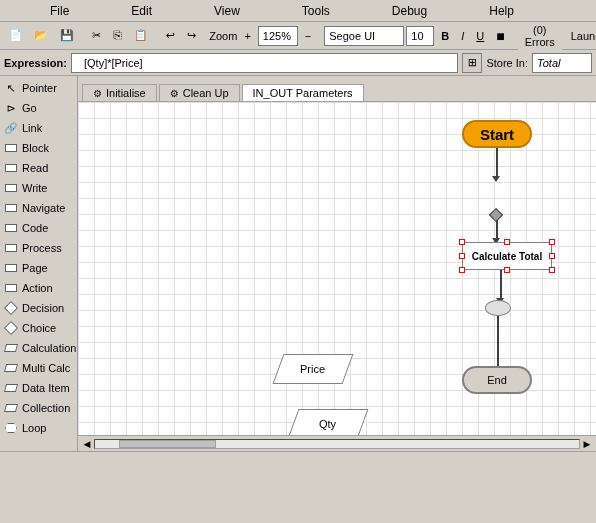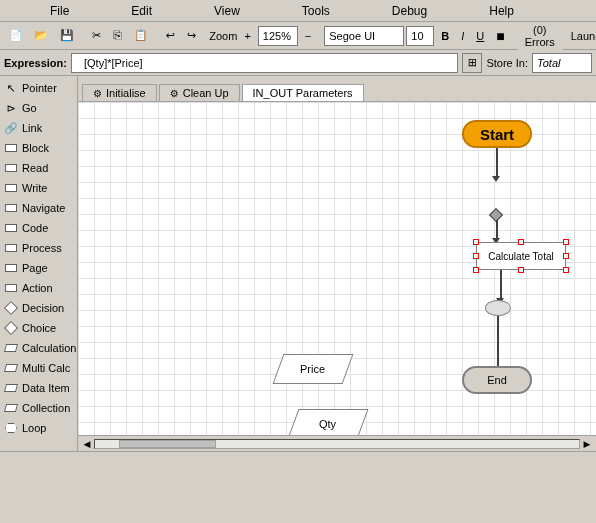--- a/index.html
+++ b/index.html
@@ -353,21 +353,21 @@
 
       <div style="position:absolute;left:418px;top:46px;width:2px;height:30px;background:#404040;"></div>
 
       <div style="position:absolute;left:414px;top:74px;border-left:4px solid transparent;border-right:4px solid transparent;border-top:6px solid #404040;"></div>
 
       <div class="shape-small-diamond" style="left:413px;top:108px;"></div>
 
       <div style="position:absolute;left:418px;top:118px;width:2px;height:20px;background:#404040;"></div>
       <div style="position:absolute;left:414px;top:136px;border-left:4px solid transparent;border-right:4px solid transparent;border-top:6px solid #404040;"></div>
 
-      <div style="position:absolute;left:398px;top:140px;">
+      <div style="position:absolute;left:384px;top:140px;font-weight:bold;">
         <div class="shape shape-rect" style="position:relative;width:90px;height:28px;">
           <span style="font-size:10px;">Calculate Total</span>
         </div>
 
         <div style="position:absolute;top:-3px;left:-3px;width:6px;height:6px;background:white;border:1px solid red;"></div>
         <div style="position:absolute;top:-3px;right:-3px;width:6px;height:6px;background:white;border:1px solid red;"></div>
         <div style="position:absolute;bottom:-3px;left:-3px;width:6px;height:6px;background:white;border:1px solid red;"></div>
         <div style="position:absolute;bottom:-3px;right:-3px;width:6px;height:6px;background:white;border:1px solid red;"></div>
         <div style="position:absolute;top:-3px;left:42px;width:6px;height:6px;background:white;border:1px solid red;"></div>
         <div style="position:absolute;bottom:-3px;left:42px;width:6px;height:6px;background:white;border:1px solid red;"></div>

